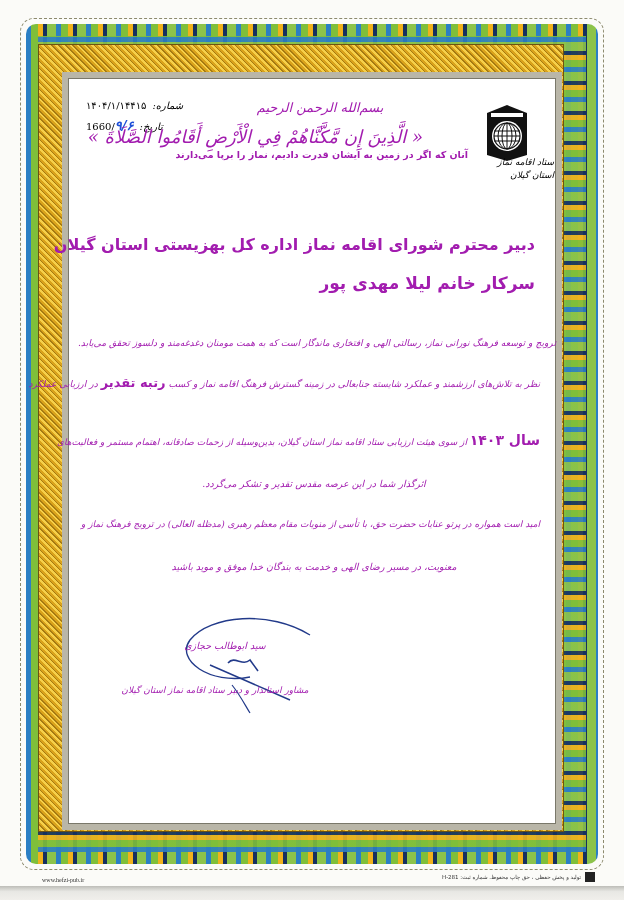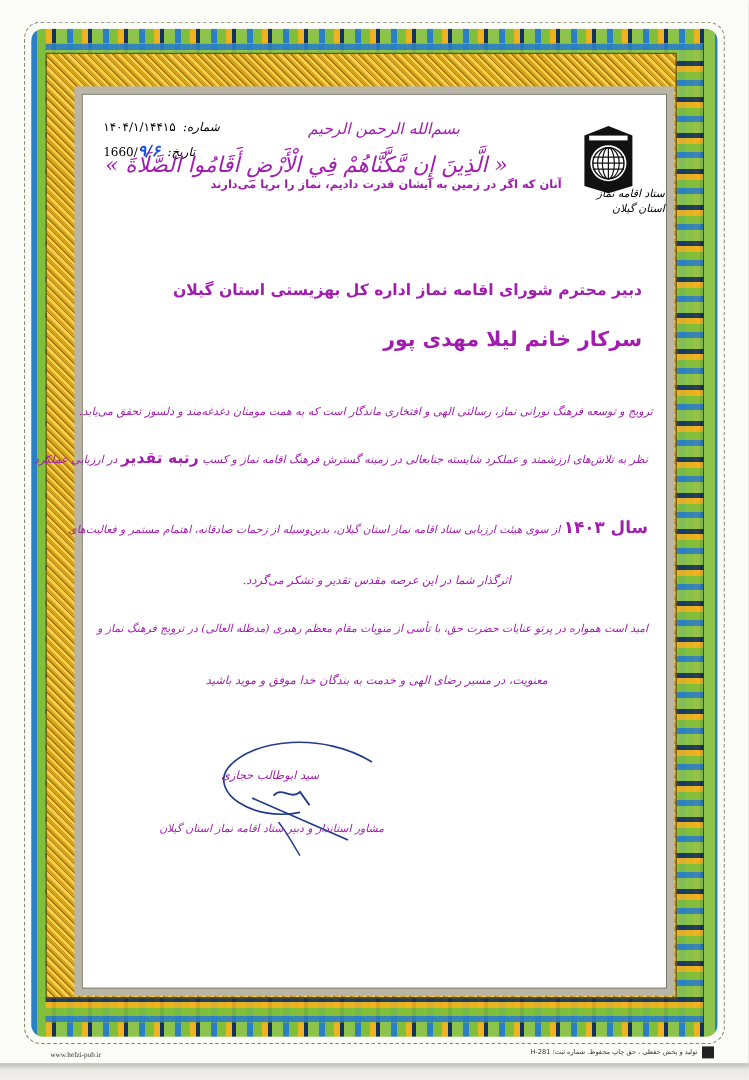--- a/index.html
+++ b/index.html
@@ -107,24 +107,24 @@
   <span class="label">تاریخ:</span>
   <span style="direction:ltr;">
     <span>1660/</span><span class="date-hand">۹/۶</span>
   </span>
 </div>
 
 <div class="t calli" style="left:230px; top:100px; width:180px; text-align:center; font-size:13px;">بسم‌الله الرحمن الرحیم</div>
 <div class="t calli" style="left:183px; top:126px; width:240px; text-align:center; font-size:18px;font-style:italic;">« الَّذِينَ إِن مَّكَّنَّاهُمْ فِي الْأَرْضِ أَقَامُوا الصَّلَاةَ »</div>
 <div class="t bold" style="left:178px; top:149px; width:290px; text-align:center; font-size:9.5px;">آنان که اگر در زمین به ایشان قدرت دادیم، نماز را برپا می‌دارند</div>
 
-<div class="t bold" style="left:220px; top:235px; width:315px; text-align:right; font-size:13px;">دبیر محترم شورای اقامه نماز اداره کل بهزیستی استان گیلان</div>
+<div class="t bold" style="left:220px; top:235px; width:315px; text-align:right; font-size:16px;">دبیر محترم شورای اقامه نماز اداره کل بهزیستی استان گیلان</div>
 <div class="t bold" style="left:320px; top:273px; width:215px; text-align:right; font-size:17px;">سرکار خانم لیلا مهدی پور</div>
 
-<div class="t calli" style="left:92px; top:337px; width:452px; text-align:justify; font-size:9.2px;">ترویج و توسعه فرهنگ نورانی نماز، رسالتی الهی و افتخاری ماندگار است که به همت مومنان دغدغه‌مند و دلسوز تحقق می‌یابد.</div>
+<div class="t calli" style="left:104px; top:337px; width:452px; text-align:justify; font-size:9.2px;">ترویج و توسعه فرهنگ نورانی نماز، رسالتی الهی و افتخاری ماندگار است که به همت مومنان دغدغه‌مند و دلسوز تحقق می‌یابد.</div>
 <div class="t calli" style="left:88px; top:375px; width:452px; text-align:right; font-size:9.2px;">
   <span>نظر به تلاش‌های ارزشمند و عملکرد شایسته جنابعالی در زمینه گسترش فرهنگ اقامه نماز و کسب</span>
   <span class="bold" style="font-style:normal; font-size:13px;margin-top:16px;">رتبه تقدیر</span>
   <span>در ارزیابی عملکرد</span>
 </div>
 <div class="t calli" style="left:88px; top:432px; width:452px; text-align:right; font-size:9px;">
   <span class="bold" style="font-style:normal; font-size:14px;">سال ۱۴۰۳</span>
   <span>از سوی هیئت ارزیابی ستاد اقامه نماز استان گیلان، بدین‌وسیله از زحمات صادقانه، اهتمام مستمر و فعالیت‌های</span>
 </div>
 <div class="t calli" style="left:88px; top:478px; width:452px; text-align:center; font-size:9.5px;">اثرگذار شما در این عرصه مقدس تقدیر و تشکر می‌گردد.</div>
@@ -132,19 +132,19 @@
 <div class="t calli" style="left:88px; top:519px; width:452px; text-align:right; font-size:9px;">امید است همواره در پرتو عنایات حضرت حق، با تأسی از منویات مقام معظم رهبری (مدظله العالی) در ترویج فرهنگ نماز و</div>
 <div class="t calli" style="left:88px; top:561px; width:452px; text-align:center; font-size:9.5px;">معنویت، در مسیر رضای الهی و خدمت به بندگان خدا موفق و موید باشید</div>
 
 <svg class="sig-curve" viewBox="0 0 170 100">
   <path d="M160 20 C120 -5, 60 0, 40 25 C25 45, 60 70, 100 62" fill="none" stroke="#223a8a" stroke-width="1.4"></path>
   <path d="M78 48 C85 40, 92 52, 100 45 L108 56" fill="none" stroke="#223a8a" stroke-width="1.6"></path>
   <path d="M60 50 L140 85" fill="none" stroke="#223a8a" stroke-width="1.4"></path>
   <path d="M82 70 C90 80, 95 90, 100 98" fill="none" stroke="#223a8a" stroke-width="1.2"></path>
 </svg>
 <div class="t calli" style="left:170px; top:640px; width:110px; text-align:center; font-size:9.5px;">سید ابوطالب حجازی</div>
-<div class="t calli" style="left:110px; top:685px; width:210px; font-size:9px;">مشاور استاندار و دبیر ستاد اقامه نماز استان گیلان</div>
+<div class="t calli" style="left:110px; top:685px; width:210px; text-align:center; font-size:9px;">مشاور استاندار و دبیر ستاد اقامه نماز استان گیلان</div>
 
 <div class="footer-left">www.hefzi-pub.ir</div>
 <div class="footer-right">
   <span class="pub-icon"></span>
   <span>تولید و پخش حفظی ، حق چاپ محفوظ. شماره ثبت: H-281</span>
 </div>
 
 </body></html>

